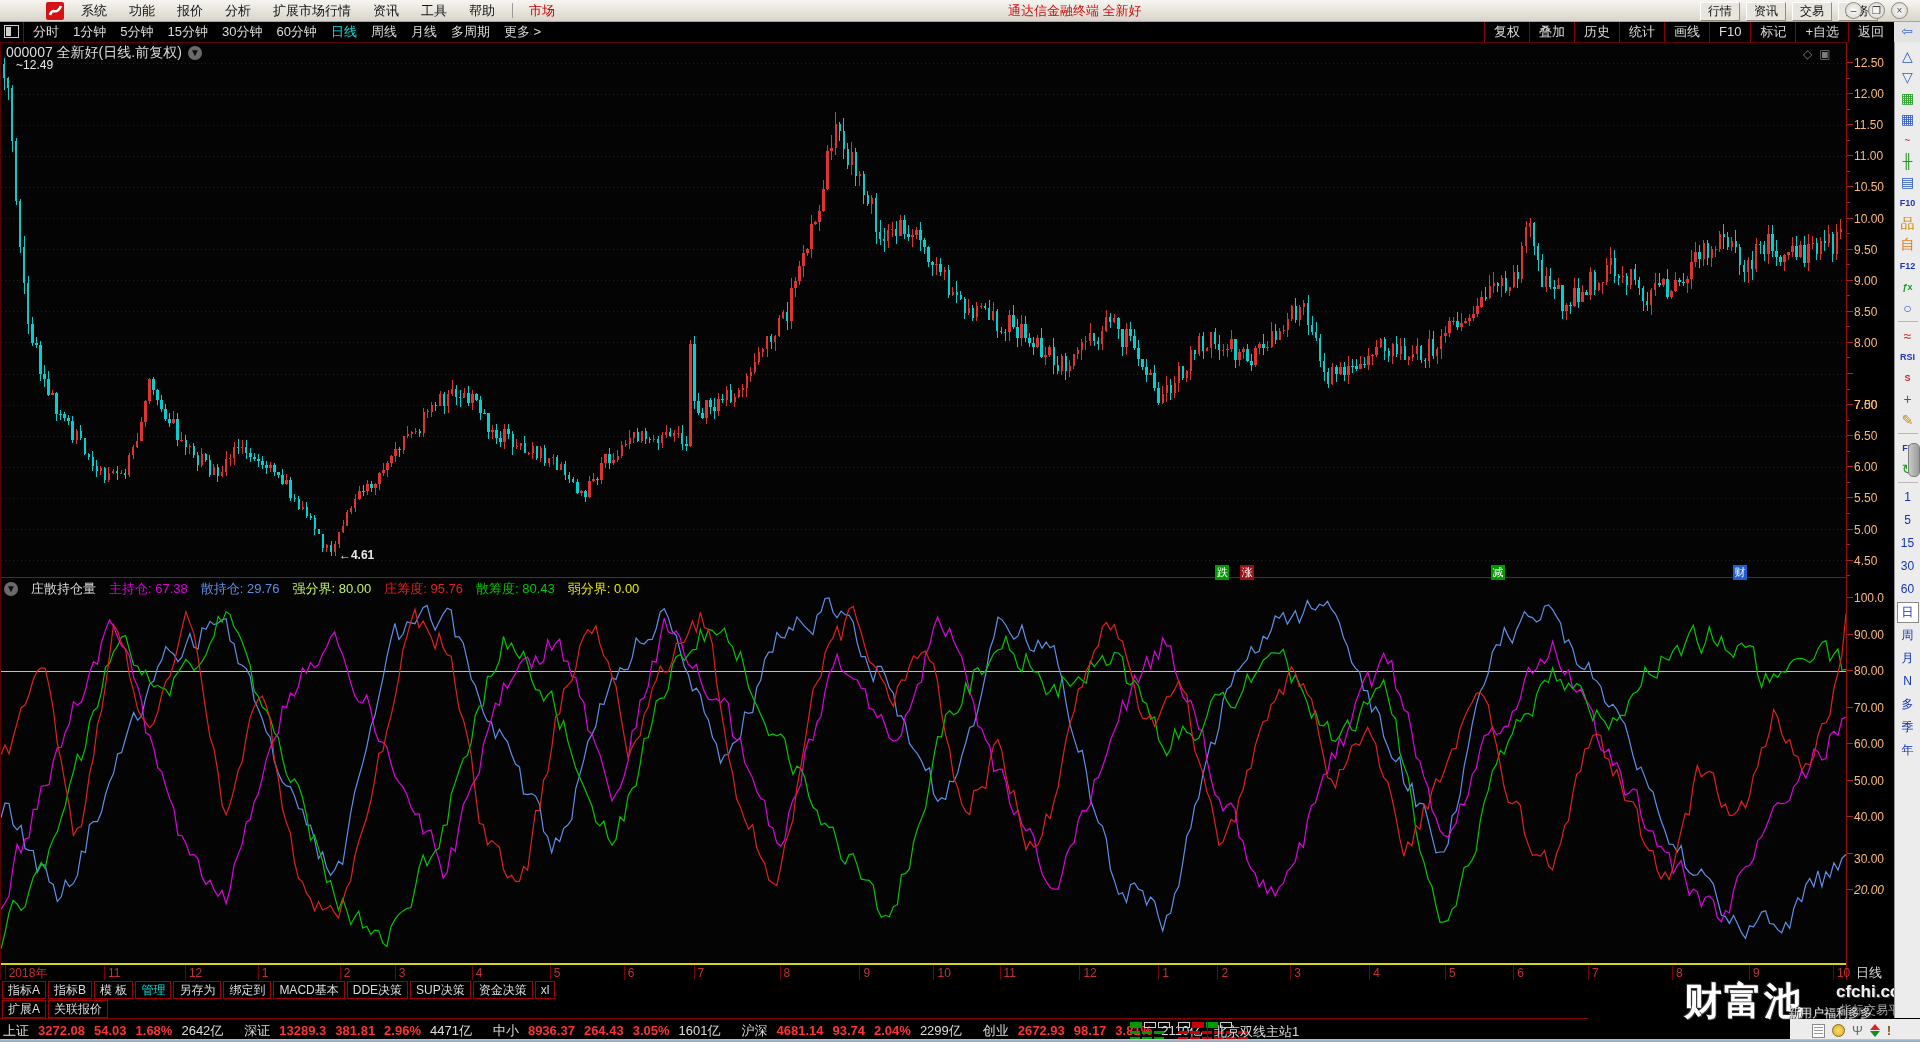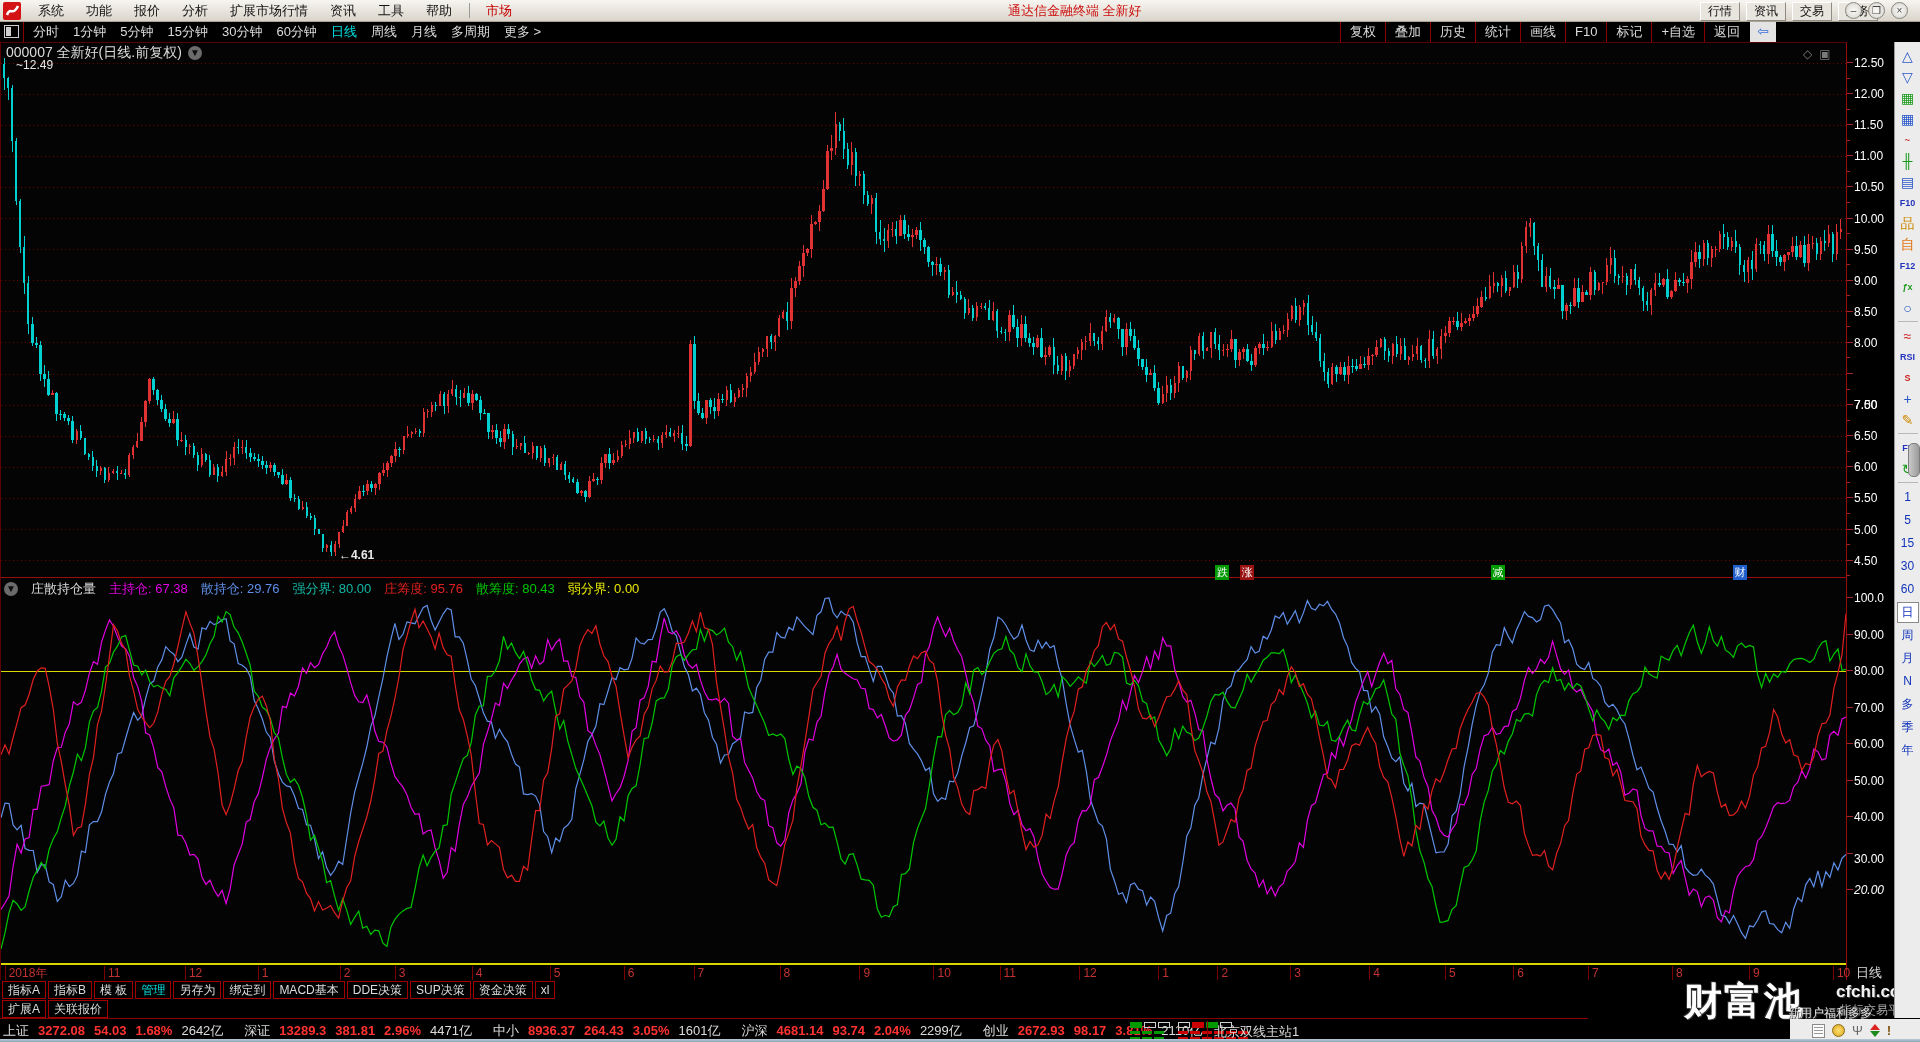--- a/index.html
+++ b/index.html
@@ -1,32 +1,32 @@
 <!DOCTYPE html>
 <html><head>
 <meta charset="utf-8">
 <style>
   html,body{margin:0;padding:0;background:#222;}
   body{width:1920px;height:1042px;overflow:hidden;font-family:"Liberation Sans","DejaVu Sans",sans-serif;position:relative;}
   .app{position:absolute;left:0;top:0;width:1920px;height:1042px;background:#000;}
 
   
-  .menubar{position:absolute;left:0;top:0;width:1920px;height:22px;background:linear-gradient(#f7f5f0,#d9d5cb);border-bottom:1px solid #a9a396;box-sizing:border-box;display:flex;align-items:center;z-index:20;}
+  .menubar{position:absolute;left:0;top:0;width:1920px;height:22px;background:linear-gradient(#f7f5f0,#d9d5cb);border-bottom:1px solid #a9a396;box-sizing:border-box;display:flex;align-items:center;z-index:20;padding-left:43px;}
   .logo{width:18px;height:18px;margin:0 6px 0 3px;background:#d41414;border-radius:2px;flex:0 0 auto;}
   .mitem{padding:0 11px;font-size:13px;color:#141414;line-height:21px;cursor:default;}
   .msep{width:1px;height:15px;background:#9a9a9a;margin:0 6px;}
   .market{color:#c40000;font-size:13px;padding:0 10px;line-height:21px;}
   .apptitle{position:absolute;left:1008px;top:3px;color:#cc1111;font-size:13px;line-height:16px;}
   .hbtns{position:absolute;left:1700px;top:2px;display:flex;gap:6px;}
   .hbtn{min-width:30px;padding:0 4px;height:17px;line-height:17px;text-align:center;font-size:12px;color:#111;background:#e8e5de;border:1px solid #8f8b80;border-top-color:#fff;border-left-color:#fff;}
   .wctrls{position:absolute;left:1845px;top:2px;display:flex;gap:6px;}
   .wbtn{width:17px;height:17px;border-radius:50%;background:radial-gradient(#fbfbfb,#d5d2ca);border:1px solid #8a867c;font-size:10px;line-height:16px;text-align:center;color:#444;box-sizing:border-box;}
 
   
-  .periodbar{position:absolute;left:0;top:22px;width:1776px;height:20px;background:#000;z-index:20;}
+  .periodbar{position:absolute;left:0;top:22px;width:1920px;height:20px;background:#000;z-index:20;}
   .pbicon{position:absolute;left:4px;top:3px;width:15px;height:13px;border:1px solid #cfcfcf;box-sizing:border-box;}
   .pbicon i{display:block;width:5px;height:9px;margin:1px;background:#cfcfcf;}
   .pbsep{position:absolute;left:23px;top:0;width:1px;height:20px;background:#8b0000;}
   .pitems{position:absolute;left:26px;top:0;display:flex;}
   .pitem{color:#dcdcdc;font-size:13px;line-height:20px;padding:0 7px;}
   .pitem.active{color:#00e0e0;}
   .pright{position:absolute;right:27px;top:0;display:flex;}
   .rtool{color:#dcdcdc;font-size:13px;line-height:20px;padding:0 9px;border-left:1px solid #8b0000;}
   .backbtn{position:absolute;right:0;top:0;width:26px;height:20px;background:#e3e3e3;color:#3b6fe0;text-align:center;line-height:19px;font-size:14px;}
 
@@ -37,21 +37,21 @@
   .cchev{width:14px;height:14px;border-radius:50%;background:#6b6b6b;color:#0d0d0d;font-size:10px;line-height:14px;text-align:center;}
   .anno{position:absolute;color:#e8e8e8;font-size:12px;z-index:4;}
   .marker{position:absolute;top:522px;width:14px;height:15px;color:#fff;font-size:11px;line-height:15px;text-align:center;z-index:4;}
   .corner-icons{position:absolute;left:1802px;top:4px;color:#7a7a7a;font-size:12px;z-index:4;letter-spacing:7px;}
   .ind-header{position:absolute;left:3px;top:537px;display:flex;gap:13px;align-items:center;font-size:13px;z-index:5;white-space:nowrap;}
   .xaxis{position:absolute;left:0;top:920px;width:1845px;height:18px;background:#000;border-top:2px solid #d8d800;border-bottom:1px solid #8b0000;box-sizing:border-box;z-index:3;}
   .xlab{position:absolute;top:1px;height:14px;font-size:12px;color:#c43232;border-left:1px solid #7a0101;padding-left:3px;line-height:14px;}
 
   
   .price-axis{position:absolute;left:1847px;top:42px;width:47px;height:976px;background:#000;z-index:2;}
-  .ptick{position:absolute;left:7px;font-size:12px;color:#ffffff;}
+  .ptick{position:absolute;left:7px;font-size:12px;color:#fdba74;}
   .tickmark{position:absolute;left:0;height:1px;background:#a32525;}
   .axis-period{position:absolute;left:9px;top:922px;color:#dcdcdc;font-size:13px;}
 
   
   .right-toolbar{position:absolute;left:1894px;top:42px;width:26px;height:976px;background:#ececec;border-left:1px solid #9a9a9a;box-sizing:border-box;display:flex;flex-direction:column;align-items:center;padding-top:3px;z-index:20;}
   .ricon{width:21px;height:21px;display:flex;align-items:center;justify-content:center;font-size:14px;margin:0;}
   .ricon.txt{font-size:9px;font-weight:bold;}
   .rsep{width:20px;height:1px;background:#b8b8b8;margin:3px 0;}
   .rperiod{font-size:12px;color:#1133bb;height:23px;line-height:23px;text-align:center;width:22px;}
   .rperiod.active{background:#fff;border:1px solid #8a8a8a;box-sizing:border-box;height:21px;line-height:19px;margin:1px 0;}
@@ -1114,21 +1114,21 @@
         <div class="marker" style="left: 1214.39px; background: rgb(0, 153, 0);">跌</div>
         <div class="marker" style="left: 1239.3px; background: rgb(153, 17, 17);">涨</div>
         <div class="marker" style="left: 1490.03px; background: rgb(0, 153, 0);">减</div>
         <div class="marker" style="left: 1731.91px; background: rgb(32, 96, 204);">财</div>
       </div>
     <div class="ind-header">
       <span class="cchev">▼</span>
     <span style="color: rgb(220, 220, 220);">庄散持仓量</span>
         <span style="color: rgb(224, 0, 224);">主持仓: 67.38</span>
         <span style="color: rgb(95, 143, 232);">散持仓: 29.76</span>
-        <span style="color: #14b8a6;">强分界: 80.00</span>
+        <span style="color: #bef264;">强分界: 80.00</span>
         <span style="color: rgb(224, 32, 32);">庄筹度: 95.76</span>
         <span style="color: rgb(0, 200, 0);">散筹度: 80.43</span>
         <span style="color: rgb(232, 232, 0);">弱分界: 0.00</span>
       </div>
     <div class="xaxis">
         <div class="xlab" style="left: 3.69px;">2018年</div>
         <div class="xlab" style="left: 102.951px;">11</div>
         <div class="xlab" style="left: 183.946px;">12</div>
         <div class="xlab" style="left: 256.824px;">1</div>
         <div class="xlab" style="left: 338.742px;">2</div>

